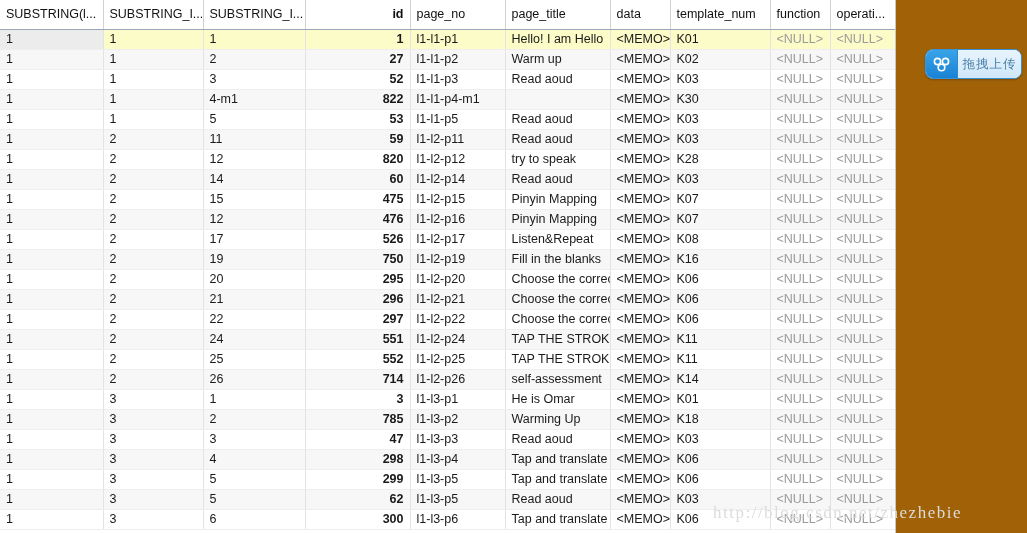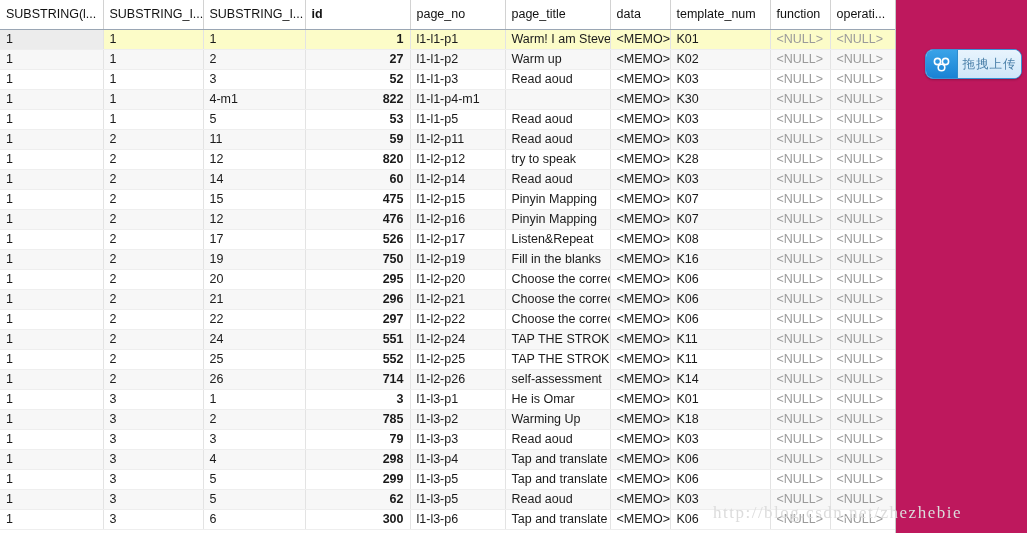--- a/index.html
+++ b/index.html
@@ -13,21 +13,21 @@
     height: 533px;
     overflow: hidden;
     font-family: "Liberation Sans", sans-serif;
     -webkit-font-smoothing: antialiased;
   }
 
   #root {
     position: relative;
     width: 1027px;
     height: 533px;
-    background: #be185d;
+    background: #a16207;
   }
 
   
   #grid-wrap {
     position: absolute;
     left: 0;
     top: 0;
     width: 896px;
     height: 533px;
     overflow: hidden;
@@ -66,20 +66,21 @@
     font-size: 12.5px;
     color: #111111;
     text-align: left;
     white-space: nowrap;
     overflow: hidden;
     vertical-align: middle;
     box-sizing: border-box;
   }
   table.grid thead th.hdr-bold {
     font-weight: bold;
+    text-align: right;
   }
   table.grid thead th:last-child {
     border-right: none;
   }
 
   
   table.grid tbody td {
     height: 20px;
     padding: 0 6px;
     border-right: 1px solid #e3e3e3;
@@ -202,21 +203,21 @@
             <th>operati...</th>
           </tr>
       </thead>
       <tbody id="grid-body">
           <tr class="row-current">
             <td class="cell-current">1</td>
             <td>1</td>
             <td>1</td>
             <td class="num-id">1</td>
             <td>l1-l1-p1</td>
-            <td>Warm! I am Steve</td>
+            <td>Hello! I am Hello</td>
             <td class="memo-cell">&lt;MEMO&gt;</td>
             <td>K01</td>
             <td class="null-cell">&lt;NULL&gt;</td>
             <td class="null-cell">&lt;NULL&gt;</td>
           </tr>
           <tr class="even">
             <td>1</td>
             <td>1</td>
             <td>2</td>
             <td class="num-id">27</td>
@@ -440,21 +441,21 @@
             <td>Warming Up</td>
             <td class="memo-cell">&lt;MEMO&gt;</td>
             <td>K18</td>
             <td class="null-cell">&lt;NULL&gt;</td>
             <td class="null-cell">&lt;NULL&gt;</td>
           </tr>
           <tr class="odd">
             <td>1</td>
             <td>3</td>
             <td>3</td>
-            <td class="num-id">79</td>
+            <td class="num-id">47</td>
             <td>l1-l3-p3</td>
             <td>Read aoud</td>
             <td class="memo-cell">&lt;MEMO&gt;</td>
             <td>K03</td>
             <td class="null-cell">&lt;NULL&gt;</td>
             <td class="null-cell">&lt;NULL&gt;</td>
           </tr>
           <tr class="even">
             <td>1</td>
             <td>3</td>

